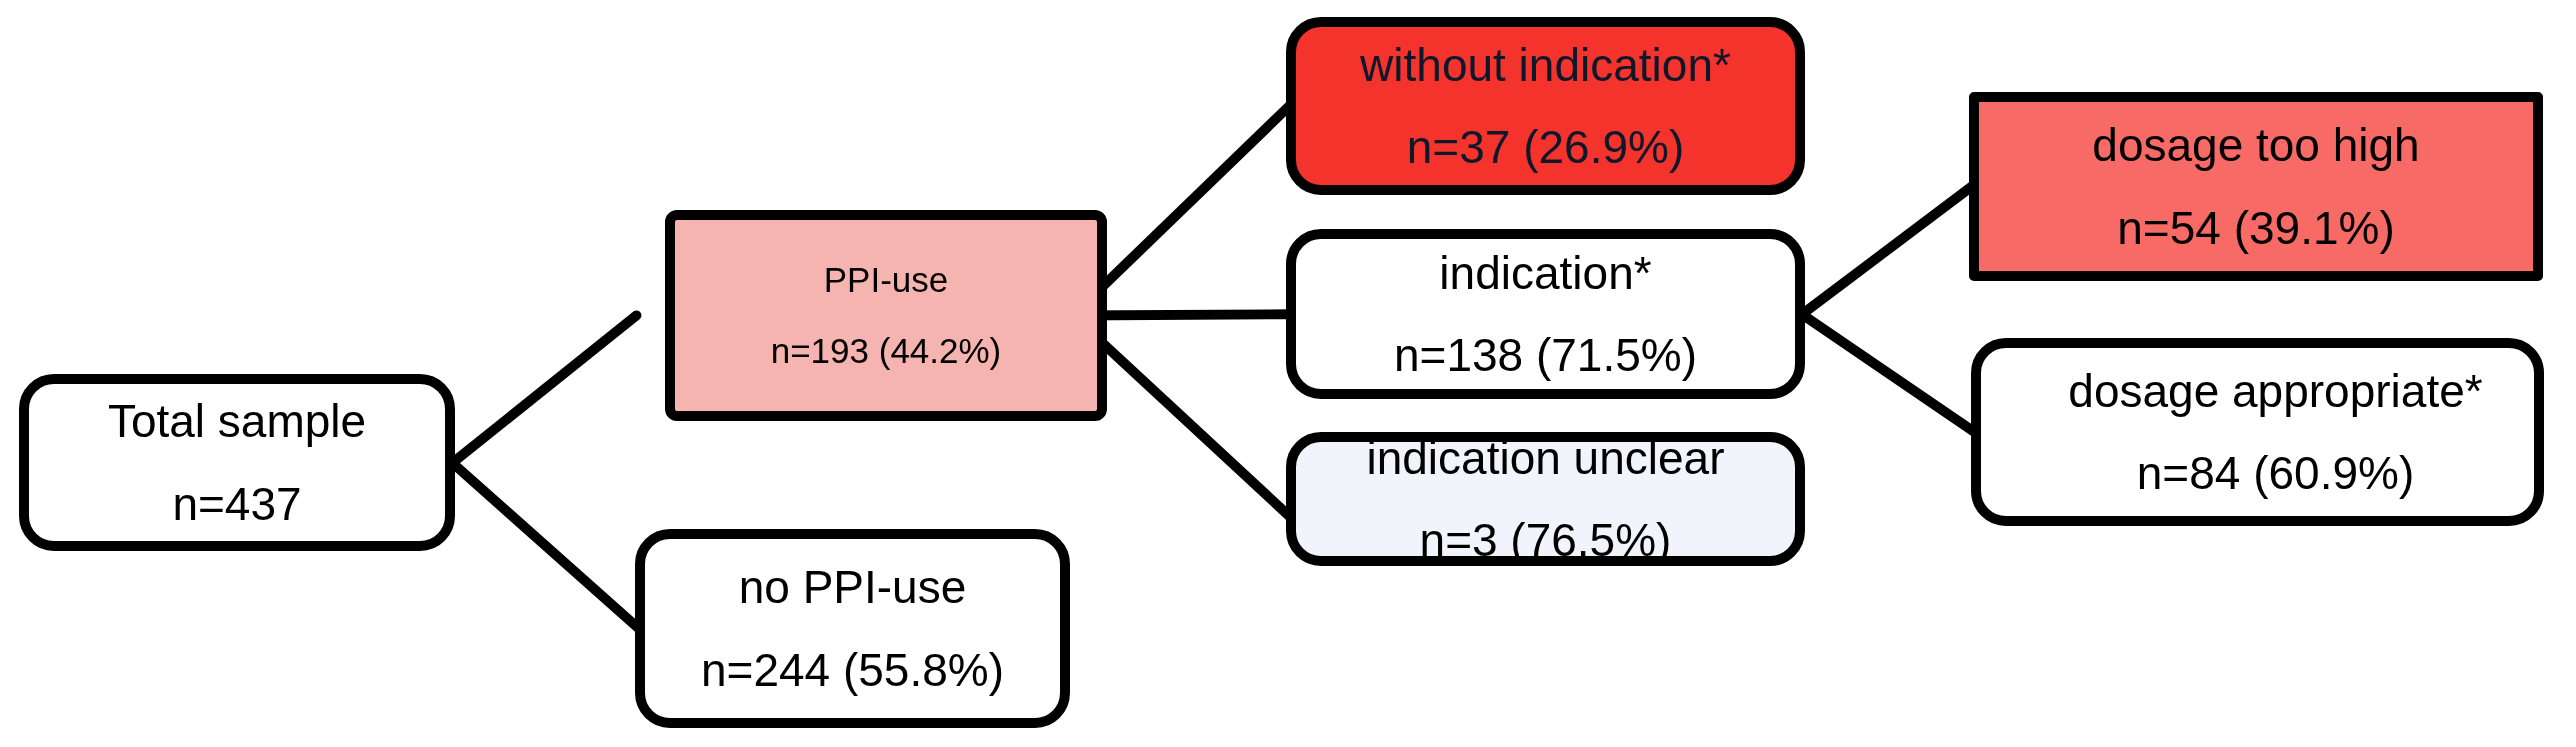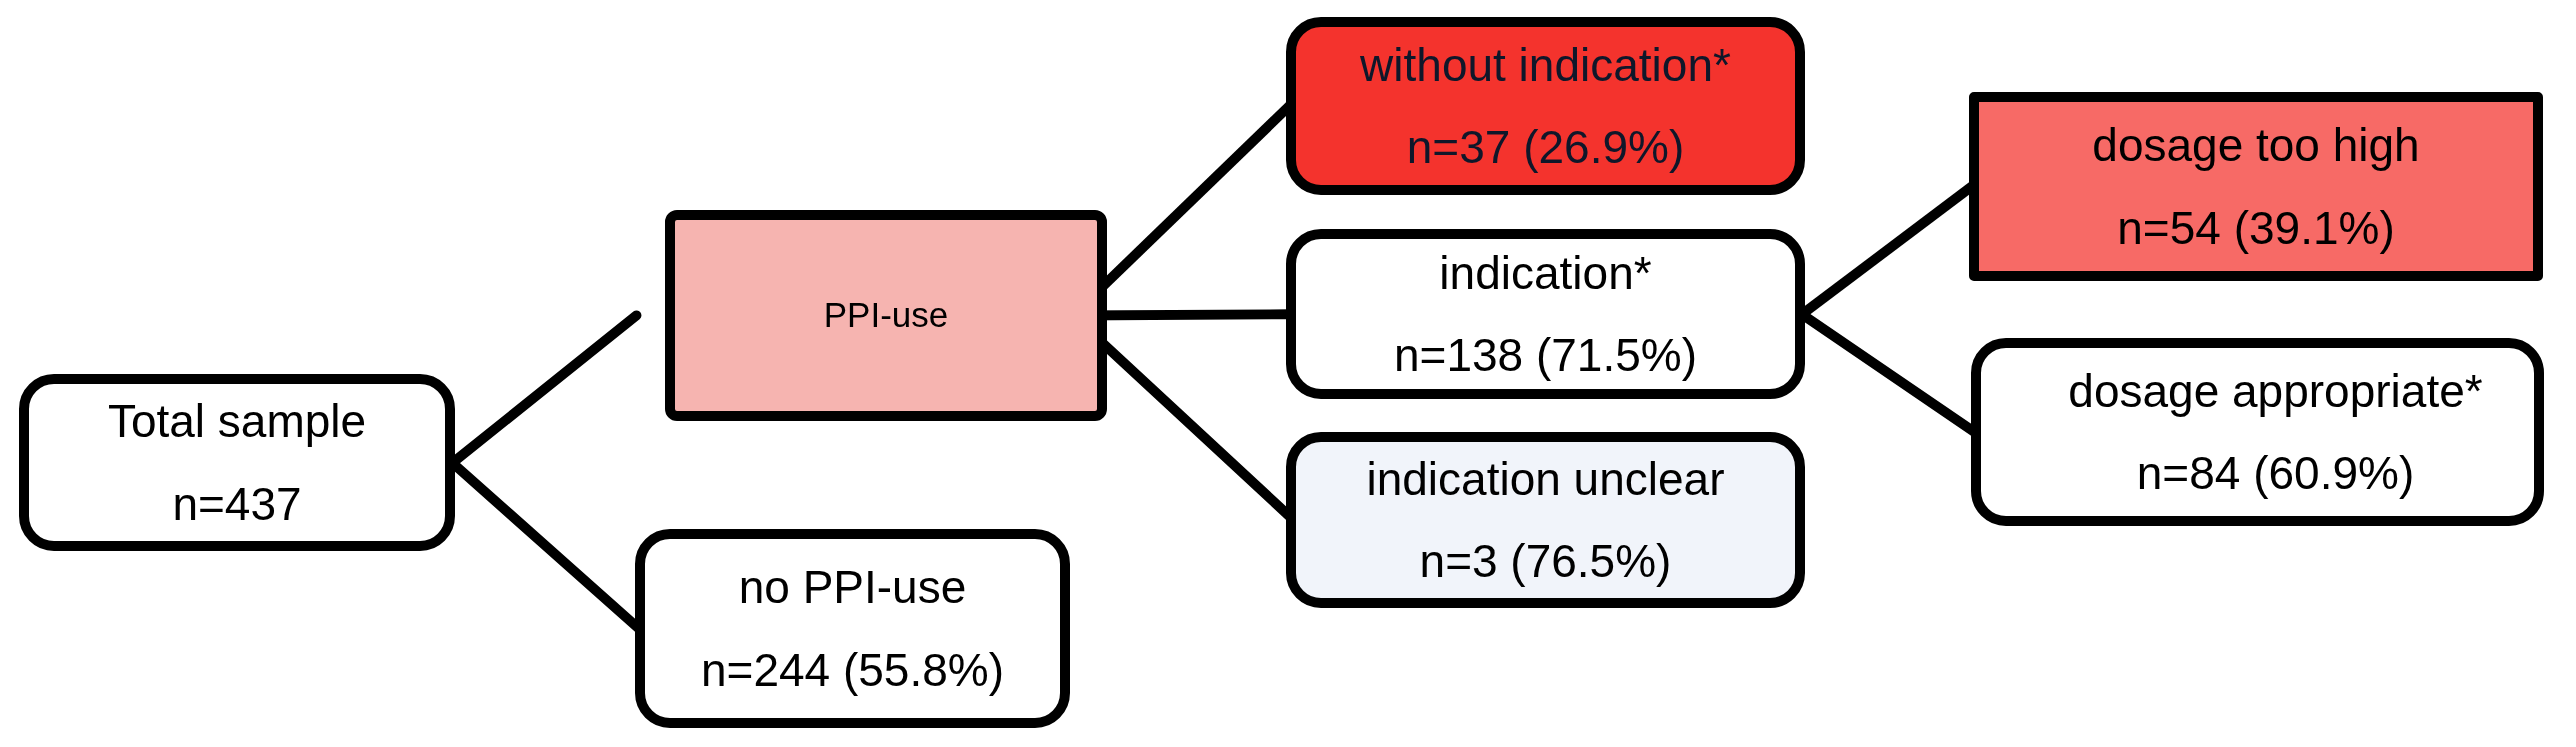--- a/index.html
+++ b/index.html
@@ -57,34 +57,35 @@
       <line x1="2359" y1="411.5" x2="2582" y2="243.5" stroke="#000000" stroke-width="13" stroke-linecap="round"></line>
       <line x1="2359" y1="411.5" x2="2584" y2="565" stroke="#000000" stroke-width="13" stroke-linecap="round"></line>
     </svg>
 
 <div class="node" style="left: 19px; top: 374px; width: 436px; height: 177px; background: rgb(255, 255, 255); border-color: rgb(0, 0, 0); border-width: 10px; border-radius: 35px; color: #000000; font-size: 46px;">
       <span class="node-label">Total sample</span>
       <span class="node-count">n=437</span>
     </div>
     <div class="node" style="left: 633px; top: 210px; width: 442px; height: 211px; background: rgb(246, 180, 176); border-color: rgb(0, 0, 0); border-width: 10px; border-radius: 12px; color: rgb(0, 0, 0); font-size: 35px; margin-left: 32px;">
       <span class="node-label">PPI-use</span>
+      <span class="node-count">n=193 (44.2%)</span>
     </div>
     <div class="node" style="left: 635px; top: 529px; width: 435px; height: 199px; background: rgb(255, 255, 255); border-color: rgb(0, 0, 0); border-width: 10px; border-radius: 35px; color: rgb(0, 0, 0); font-size: 46px;">
       <span class="node-label">no PPI-use</span>
       <span class="node-count">n=244 (55.8%)</span>
     </div>
     <div class="node" style="left: 1286px; top: 17px; width: 519px; height: 178px; background: rgb(244, 51, 45); border-color: rgb(0, 0, 0); border-width: 10px; border-radius: 35px; color: #0f172a; font-size: 46px;">
       <span class="node-label">without indication*</span>
       <span class="node-count">n=37 (26.9%)</span>
     </div>
     <div class="node" style="left: 1286px; top: 229px; width: 519px; height: 170px; background: rgb(255, 255, 255); border-color: rgb(0, 0, 0); border-width: 10px; border-radius: 35px; color: rgb(0, 0, 0); font-size: 46px;">
       <span class="node-label">indication*</span>
       <span class="node-count">n=138 (71.5%)</span>
     </div>
-    <div class="node" style="left: 1286px; top: 432px; width: 519px; height: 176px; background: rgb(241, 244, 250); border-color: rgb(0, 0, 0); border-width: 10px; border-radius: 35px; color: rgb(0, 0, 0); font-size: 46px;">
+    <div class="node" style="left: 1286px; top: 432px; width: 519px; height: 134px; background: rgb(241, 244, 250); border-color: rgb(0, 0, 0); border-width: 10px; border-radius: 35px; color: rgb(0, 0, 0); font-size: 46px;">
       <span class="node-label">indication unclear</span>
       <span class="node-count">n=3 (76.5%)</span>
     </div>
     <div class="node" style="left: 1969px; top: 92px; width: 574px; height: 189px; background: rgb(247, 106, 102); border-color: rgb(0, 0, 0); border-width: 10px; border-radius: 5px; color: rgb(0, 0, 0); font-size: 46px;">
       <span class="node-label">dosage too high</span>
       <span class="node-count">n=54 (39.1%)</span>
     </div>
     <div class="node" style="left: 1971px; top: 338px; width: 573px; height: 188px; background: rgb(255, 255, 255); border-color: rgb(0, 0, 0); border-width: 10px; border-radius: 35px; color: rgb(0, 0, 0); font-size: 46px; padding-left: 36px;">
       <span class="node-label">dosage appropriate*</span>
       <span class="node-count">n=84 (60.9%)</span>

